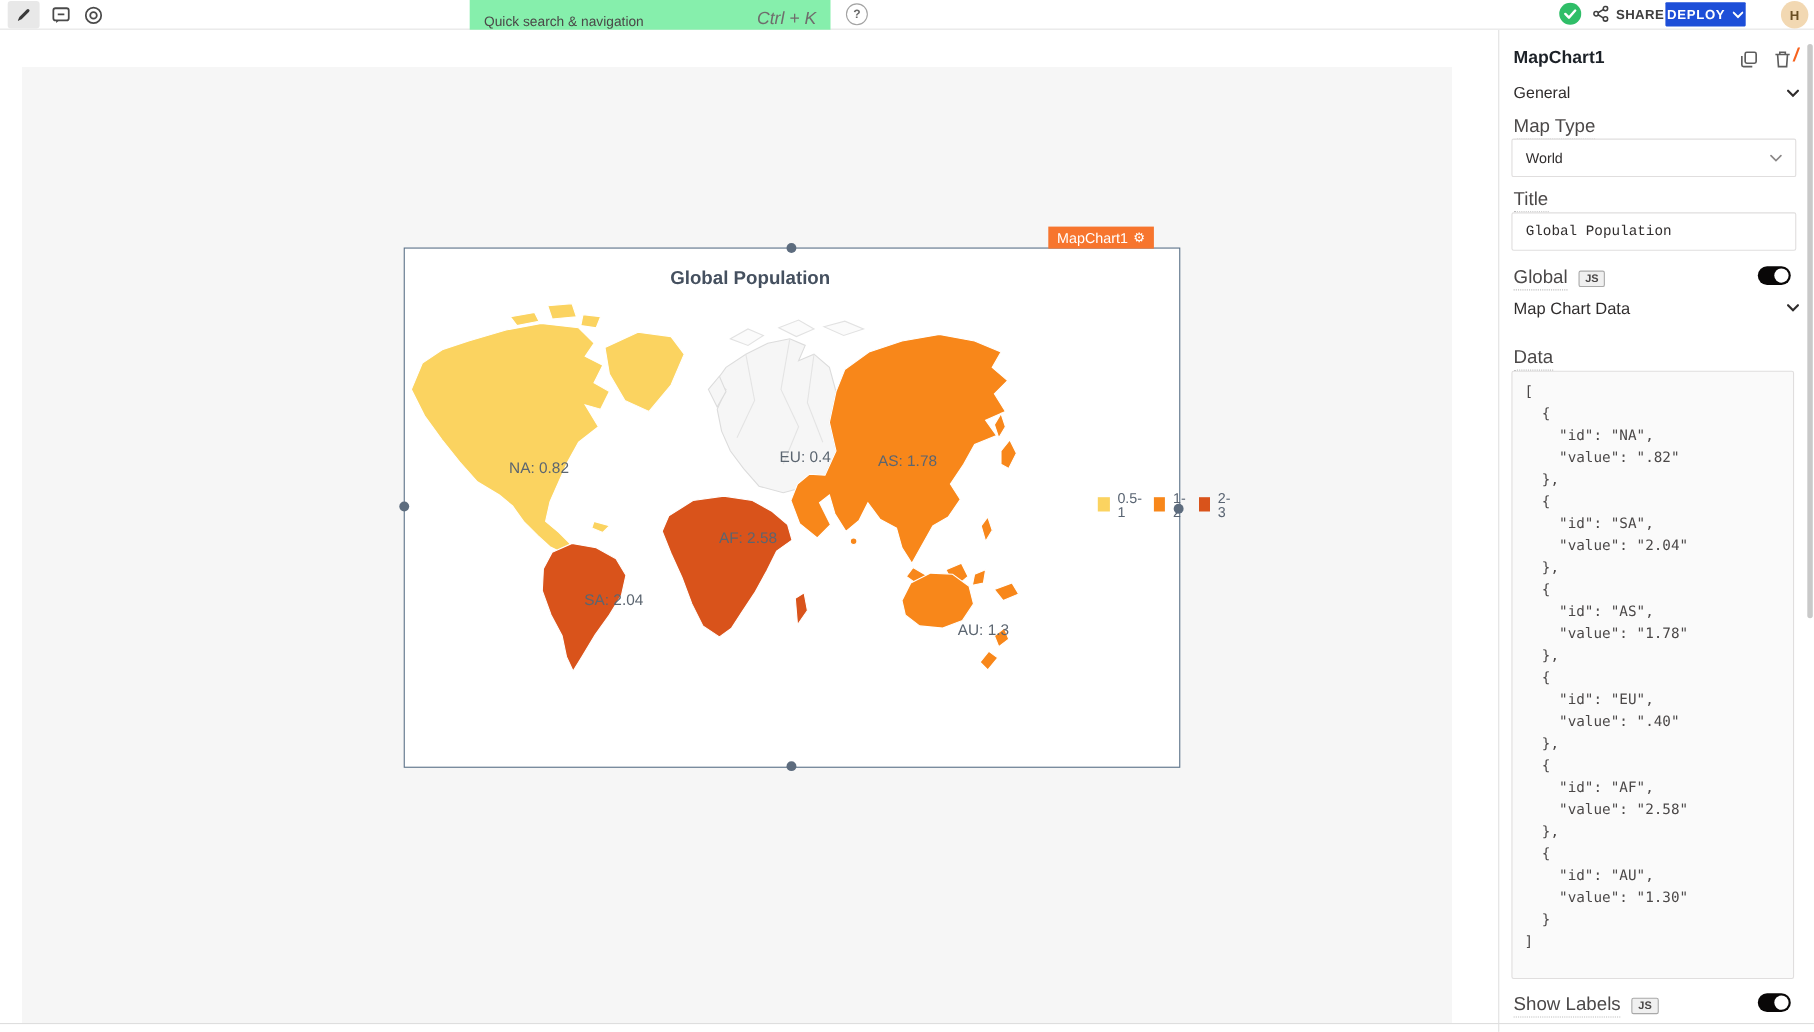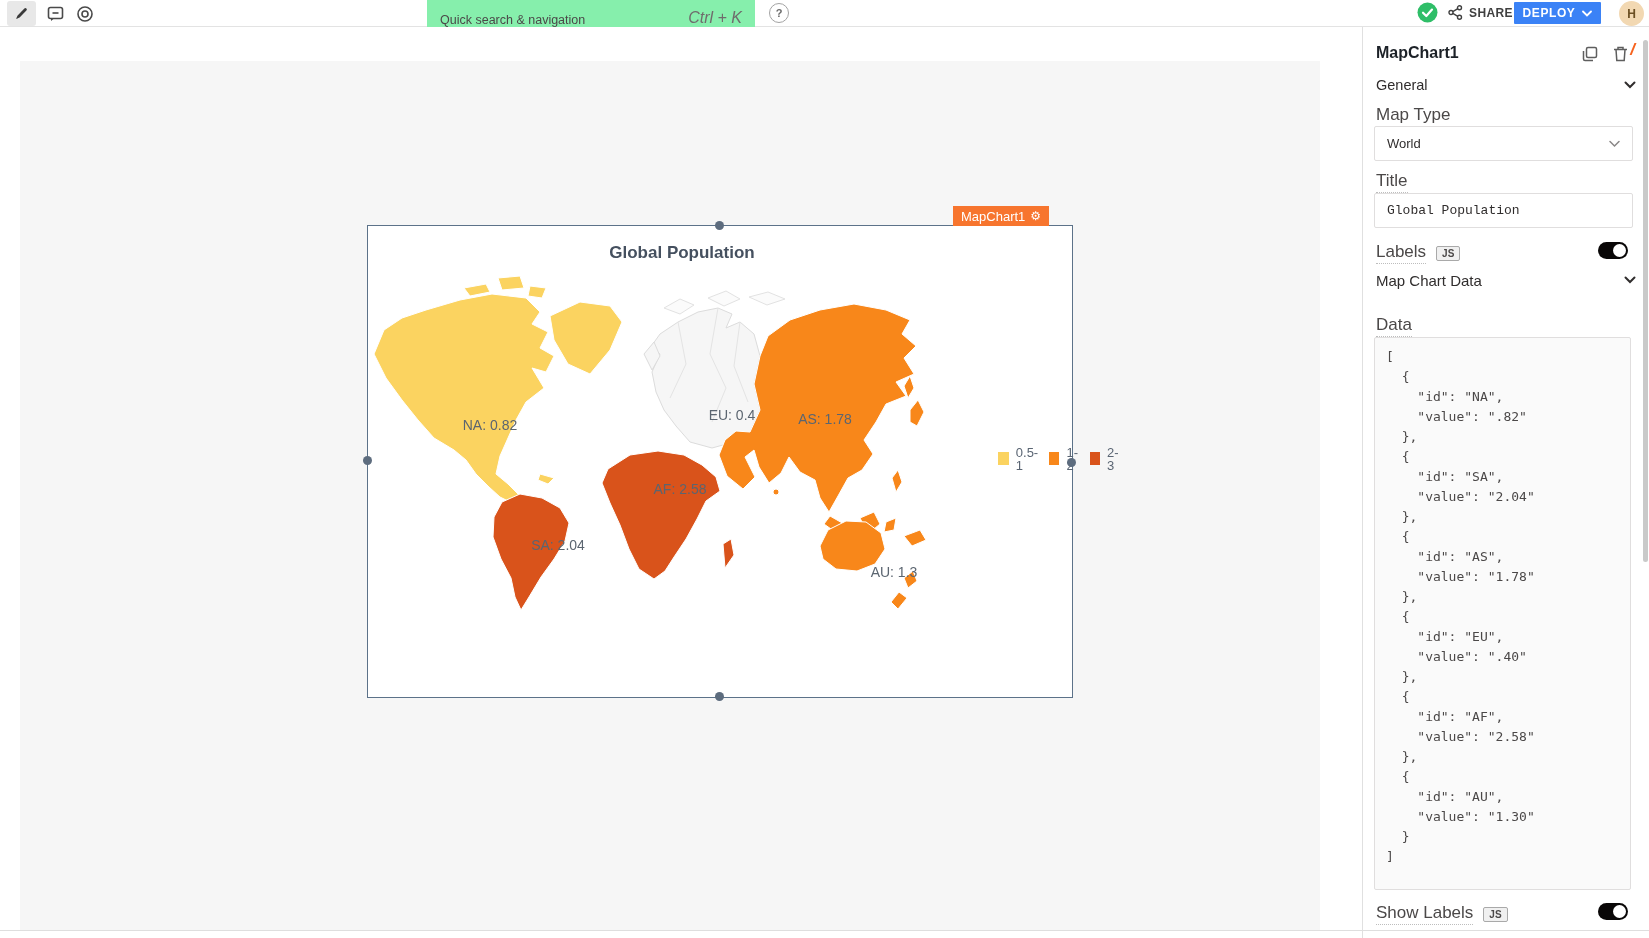--- a/index.html
+++ b/index.html
@@ -15,21 +15,21 @@
   .searchbar { position:absolute; left:427px; top:0; width:328px; height:27px; background:#86efac;
     display:flex; align-items:flex-end; justify-content:space-between; padding:0 13px; cursor:text; }
   .searchbar .ph { font-size:12.5px; color:#4B4848; }
   .searchbar .kbd { font-size:16px; font-style:italic; color:#6F6C6C; }
   .help-circle { position:absolute; left:769px; top:3px; width:20px; height:20px; border-radius:50%;
     border:1.5px solid #A3A3A3; color:#6A6A6A; font-size:11px; font-weight:bold;
     display:flex; align-items:center; justify-content:center; }
   .save-ind { position:absolute; left:1417px; top:2px; width:21px; height:21px; }
   .share-wrap { position:absolute; left:1448px; top:5px; display:flex; align-items:center; gap:6px; cursor:pointer; }
   .share-wrap .lbl { font-size:12px; font-weight:600; color:#404040; letter-spacing:.4px; }
-  .deploy-btn { position:absolute; left:1514px; top:2px; width:87px; height:22px; background:#3b82f6;
+  .deploy-btn { position:absolute; left:1514px; top:2px; width:73px; height:22px; background:#1d4ed8;
     color:#fff; display:flex; align-items:center; justify-content:center; gap:7px; cursor:pointer; border-radius:1px; }
   .deploy-btn .lbl { font-size:12px; font-weight:bold; letter-spacing:.6px; }
   .avatar { position:absolute; left:1619px; top:1px; width:25px; height:25px; border-radius:50%;
     background:#F2D8B2; color:#6B4F23; font-size:12px; font-weight:bold;
     display:flex; align-items:center; justify-content:center; cursor:pointer; }
 
   
   .artboard { position:absolute; left:20px; top:61px; width:1300px; height:869px; background:#F6F6F6; }
   .bottom-line { position:absolute; left:0; top:930px; width:1649px; height:1px; background:#DEDEDE; z-index:40; }
 
@@ -284,21 +284,21 @@
         </svg>
     </span>
   </div>
 
   <div class="field-label" style="top:144px;">Title</div>
   <div class="input-box" style="top:166px;">
     <span class="val mono">Global Population</span>
   </div>
 
   <div class="row-inline" style="left:13px; top:215px;">
-    <span class="field-label" style="position:static;">Labels</span>
+    <span class="field-label" style="position:static;">Global</span>
     <span class="js-badge">JS</span>
   </div>
   <div class="toggle" style="left:235px; top:215px;">
       <span class="knob"></span>
     </div>
 
   <div class="section-head" style="top:242px;text-align:center;">
     <span class="txt" style="font-size:15px;">Map Chart Data</span>
     <span>
       <svg width="12" height="8" viewBox="0 0 12 8">

